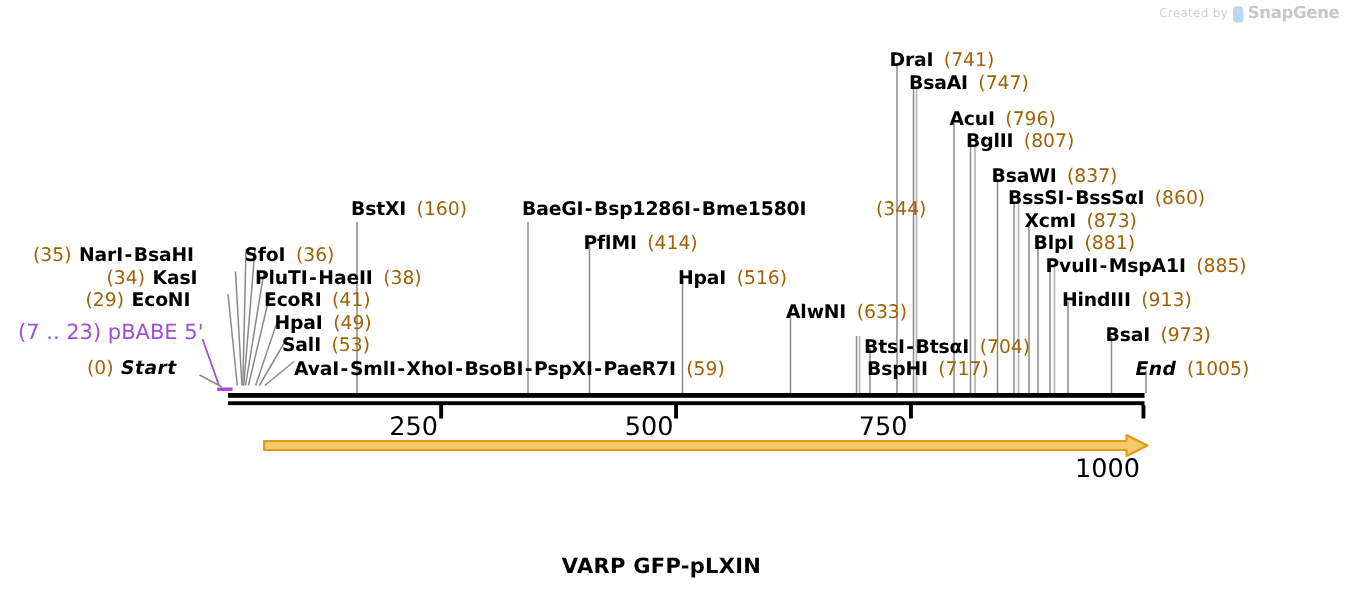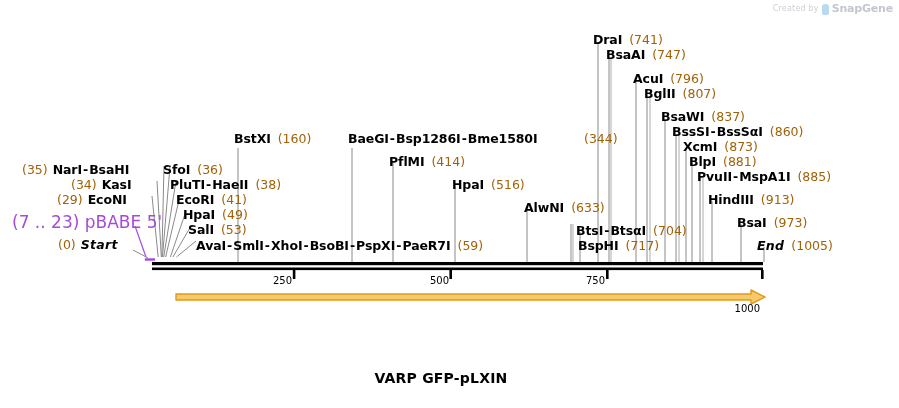--- a/index.html
+++ b/index.html
@@ -76,21 +76,21 @@
     font-weight: normal;
     color: #a16207;
     font-size: 12.5px;
   }
   .pos-left { margin-right: 5px; }
   .pos-right { margin-left: 7px; }
 
   .feat-label {
     position: absolute;
     white-space: nowrap;
-    font-size: 17px;
+    font-size: 14px;
     line-height: 13px;
     color: #a64bd8;
   }
   .start-label {
     position: absolute;
     white-space: nowrap;
     font-size: 12.5px;
     line-height: 13px;
   }
   .start-label .start-word {
@@ -106,21 +106,21 @@
   }
   .end-label .end-word {
     font-weight: bold;
     font-style: italic;
     letter-spacing: 0.3px;
   }
 
   
   .tick-label {
     position: absolute;
-    font-size: 10px;
+    font-size: 17px;
     color: #000;
     white-space: nowrap;
     transform: translateX(-100%);
   }
 
   
   .title-block {
     position: absolute;
     left: 0;
     width: 882px;

